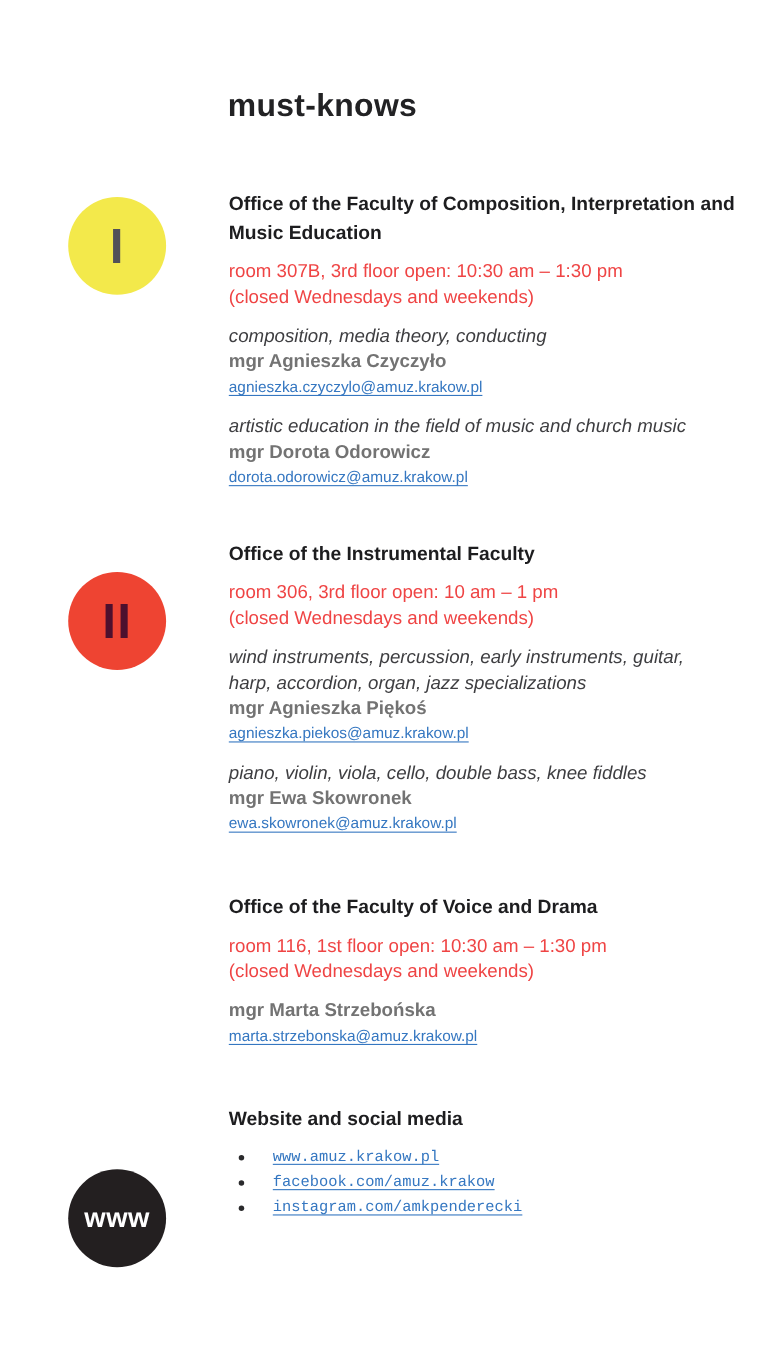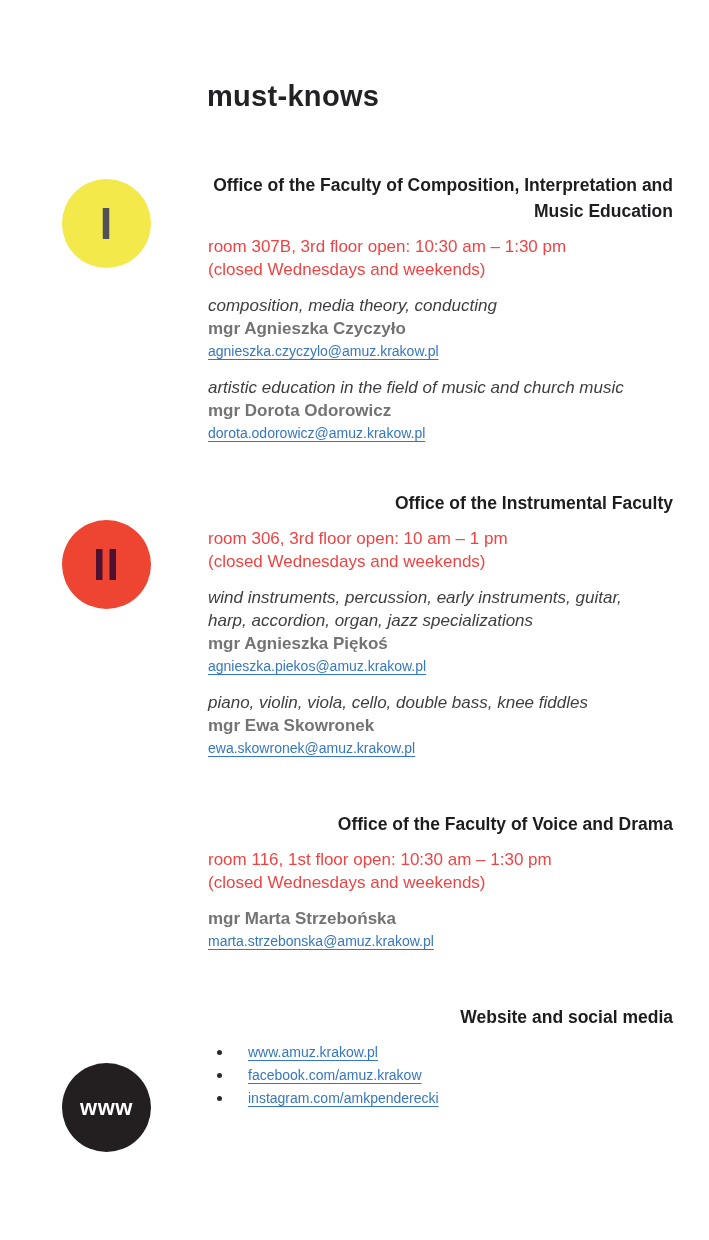--- a/index.html
+++ b/index.html
@@ -31,36 +31,35 @@
     align-items: center;
     justify-content: center;
     font-weight: bold;
   }
   .badge-numeral span {
     font-size: 45px;
     letter-spacing: 1px;
     line-height: 1;
   }
   .badge-www span {
-    font-size: 22px;
+    font-size: 25px;
     letter-spacing: 0.5px;
     line-height: 1;
   }
   .sec {
     position: absolute;
     left: 208px;
     width: 465px;
   }
   .sec h2 {
     font-size: 17.5px;
     font-weight: bold;
     line-height: 26px;
     color: #1d1d1f;
     margin: 0 0 11px 0;
-    text-align: right;
   }
   .hours {
     margin: 0 0 13px 0;
   }
   .hours span {
     display: block;
     font-size: 17px;
     line-height: 23px;
     color: #ef4444;
   }
@@ -85,20 +84,21 @@
     text-decoration: underline;
     text-underline-offset: 3px;
     text-decoration-thickness: 1px;
     cursor: pointer;
   }
   ul.links { list-style: none; }
   ul.links li {
     display: flex;
     align-items: flex-start;
     line-height: 23px;
+    font-family: Liberation Mono, monospace;
   }
   .dot {
     width: 40px;
     flex: 0 0 40px;
     padding-left: 9px;
     align-self: center;
   }
   .dot::before {
     content: "";
     display: block;

